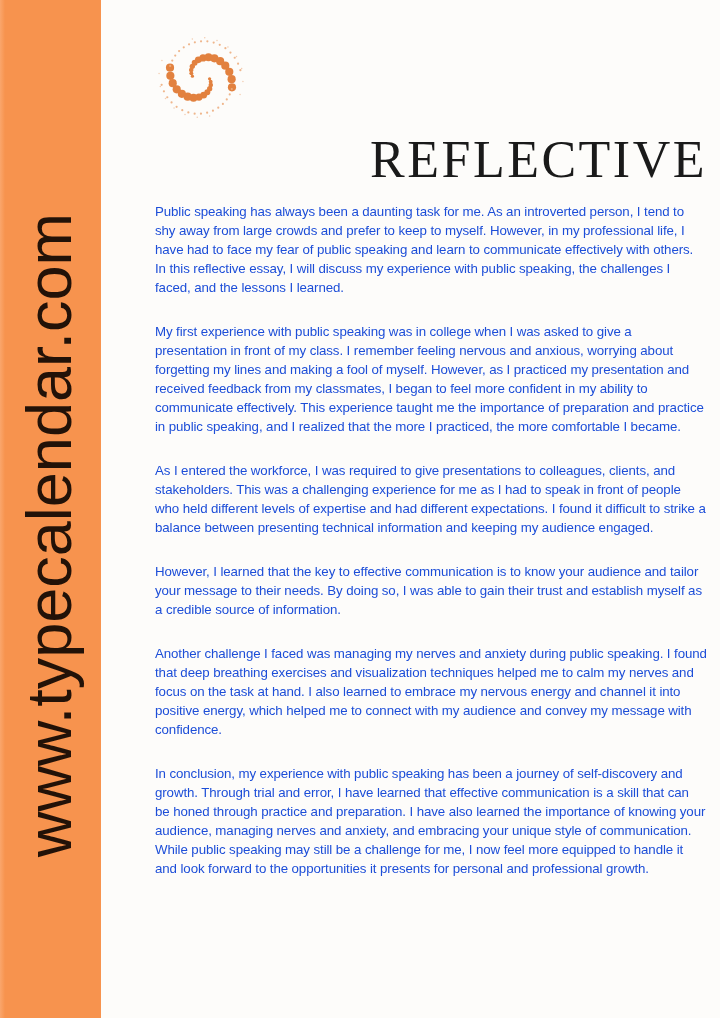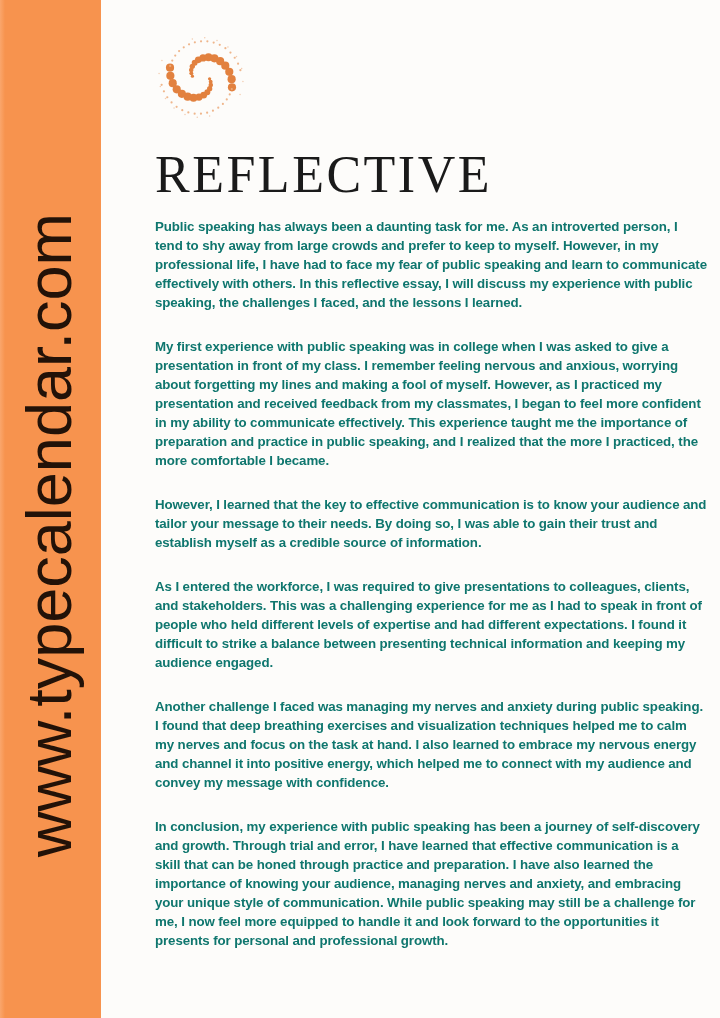--- a/index.html
+++ b/index.html
@@ -50,39 +50,39 @@
     width: 100px;
     height: 95px;
     margin-left: -4px;
   }
   .logo-wrap svg {
     display: block;
     width: 100px;
     height: 95px;
   }
   h1.page-title {
-    margin: 26px 0 19px 0;
+    margin: 11px 0 19px 0;
     font-family: "Liberation Serif", serif;
     font-weight: normal;
     font-size: 52px;
     line-height: 47px;
     letter-spacing: 2.5px;
     color: #1A1A1A;
+    text-align: right;
   }
   h1.page-title span {
     display: block;
   }
   .essay p {
     margin: 0 0 25px 0;
     font-size: 13.3px;
     line-height: 19px;
     letter-spacing: -0.1px;
-    color: #0f766e;
+    color: #1d4ed8;
     width: 552px;
-    font-weight: bold;
   }
 </style>
 </head>
 <body>
 
 <div class="page">
 
   <aside class="sidebar">
     <div class="vertical-url">www.typecalendar.com</div>
   </aside>
@@ -170,20 +170,20 @@
         </svg>
     </div>
 
     <h1 class="page-title">
       <span>REFLECTIVE</span>
     </h1>
 
     <div class="essay">
       <p>Public speaking has always been a daunting task for me. As an introverted person, I tend to shy away from large crowds and prefer to keep to myself. However, in my professional life, I have had to face my fear of public speaking and learn to communicate effectively with others. In this reflective essay, I will discuss my experience with public speaking, the challenges I faced, and the lessons I learned.</p>
       <p>My first experience with public speaking was in college when I was asked to give a presentation in front of my class. I remember feeling nervous and anxious, worrying about forgetting my lines and making a fool of myself. However, as I practiced my presentation and received feedback from my classmates, I began to feel more confident in my ability to communicate effectively. This experience taught me the importance of preparation and practice in public speaking, and I realized that the more I practiced, the more comfortable I became.</p>
+      <p>As I entered the workforce, I was required to give presentations to colleagues, clients, and stakeholders. This was a challenging experience for me as I had to speak in front of people who held different levels of expertise and had different expectations. I found it difficult to strike a balance between presenting technical information and keeping my audience engaged.</p>
       <p>However, I learned that the key to effective communication is to know your audience and tailor your message to their needs. By doing so, I was able to gain their trust and establish myself as a credible source of information.</p>
-      <p>As I entered the workforce, I was required to give presentations to colleagues, clients, and stakeholders. This was a challenging experience for me as I had to speak in front of people who held different levels of expertise and had different expectations. I found it difficult to strike a balance between presenting technical information and keeping my audience engaged.</p>
       <p>Another challenge I faced was managing my nerves and anxiety during public speaking. I found that deep breathing exercises and visualization techniques helped me to calm my nerves and focus on the task at hand. I also learned to embrace my nervous energy and channel it into positive energy, which helped me to connect with my audience and convey my message with confidence.</p>
       <p>In conclusion, my experience with public speaking has been a journey of self-discovery and growth. Through trial and error, I have learned that effective communication is a skill that can be honed through practice and preparation. I have also learned the importance of knowing your audience, managing nerves and anxiety, and embracing your unique style of communication. While public speaking may still be a challenge for me, I now feel more equipped to handle it and look forward to the opportunities it presents for personal and professional growth.</p>
     </div>
 
   </main>
 </div>
 
 </body></html>

